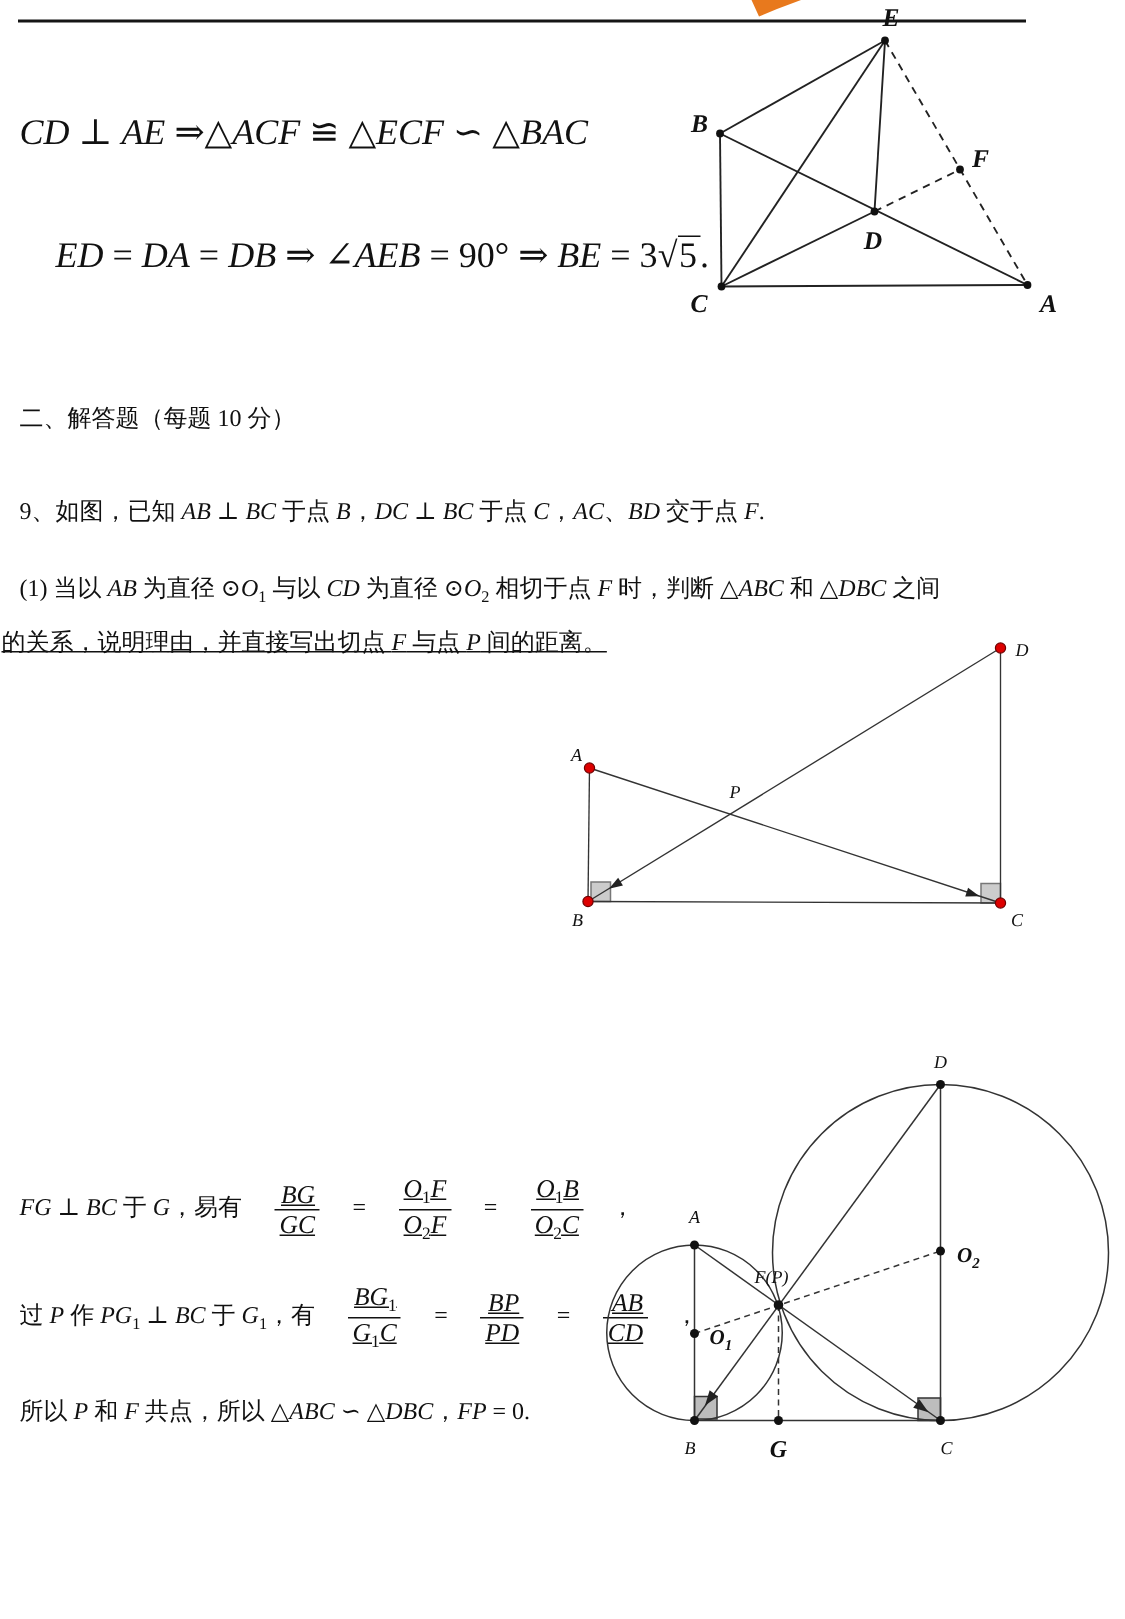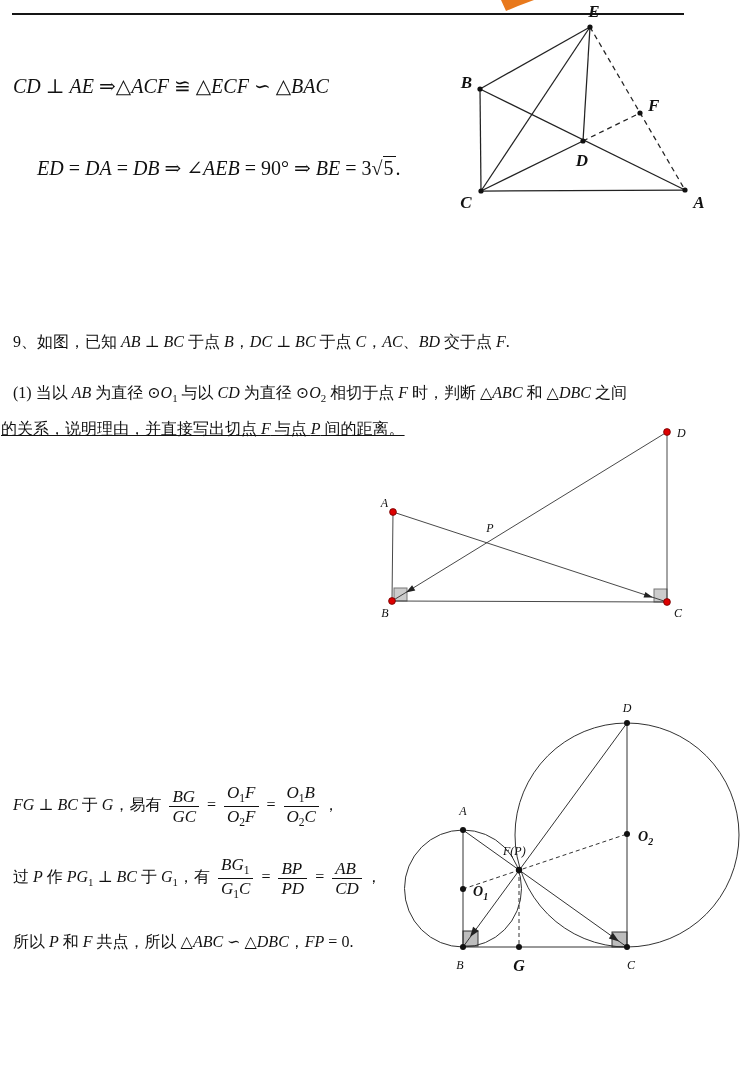--- a/index.html
+++ b/index.html
@@ -1,24 +1,24 @@
 <!DOCTYPE html>
 <html><head>
 <meta charset="utf-8">
 <style>
   html,body{margin:0;padding:0;background:#ffffff;}
   #page{position:relative;width:750px;height:1079px;background:#ffffff;overflow:hidden;
         font-family:"Liberation Serif","DejaVu Serif",serif;color:#111;}
   .line{position:absolute;white-space:nowrap;line-height:1.25;}
   .cn{font-size:16px;}
-  .fm{font-size:20px;text-align:right;}
+  .fm{font-size:24px;text-align:right;}
   .m{font-style:italic;}
   .sb{font-size:68%;vertical-align:-4px;}
-  .frac{display:inline-block;text-align:left;vertical-align:middle;line-height:1.12;
-        margin:0 4px;font-size:17px;}
+  .frac{display:inline-block;text-align:right;vertical-align:middle;line-height:1.12;
+        margin:0 18px;font-size:17px;text-decoration:underline;}
   .frac .num,.frac .den{display:block;padding:0 3px;}
   .frac .den{border-top:1.3px solid #111;}
   .sqrt{white-space:nowrap;}
   .sqrt .rad{border-top:1.3px solid #111;padding:0 2px 0 1px;}
   .rule{position:absolute;left:12px;top:13px;width:672px;height:2px;background:#151515;}
   svg{position:absolute;overflow:visible;}
   svg text{font-family:"Liberation Serif","DejaVu Serif",serif;}
   .figlbl-big{font-size:17px;font-style:italic;font-weight:bold;fill:#111;}
   .figlbl-sm{font-size:12px;font-style:italic;fill:#111;}
   .figlbl-bold{font-size:14px;font-style:italic;font-weight:bold;fill:#111;}
@@ -59,20 +59,21 @@
       <circle cx="685" cy="190" r="2.6"></circle>
     </g>
     <text class="figlbl-big" x="594" y="17" text-anchor="middle">E</text>
     <text class="figlbl-big" x="472" y="88" text-anchor="end">B</text>
     <text class="figlbl-big" x="648" y="111" text-anchor="start">F</text>
     <text class="figlbl-big" x="582" y="166" text-anchor="middle">D</text>
     <text class="figlbl-big" x="466" y="208" text-anchor="middle">C</text>
     <text class="figlbl-big" x="699" y="208" text-anchor="middle">A</text>
   </svg>
 
+  <div class="line cn" style="left:13px;top:270px;"><span>二、解答题（每题 10 分）</span></div>
   <div class="line cn" style="left:13px;top:332px;"><span>9、如图，已知 </span><span class="m">AB</span><span> ⊥ </span><span class="m">BC</span><span> 于点 </span><span class="m">B</span><span>，</span><span class="m">DC</span><span> ⊥ </span><span class="m">BC</span><span> 于点 </span><span class="m">C</span><span>，</span><span class="m">AC</span><span>、</span><span class="m">BD</span><span> 交于点 </span><span class="m">F</span><span>.</span></div>
   <div class="line cn" style="left:13px;top:383px;"><span>(1) 当以 </span><span class="m">AB</span><span> 为直径 ⊙</span><span class="m">O</span><span class="sb">1</span><span> 与以 </span><span class="m">CD</span><span> 为直径 ⊙</span><span class="m">O</span><span class="sb">2</span><span> 相切于点 </span><span class="m">F</span><span> 时，判断 △</span><span class="m">ABC</span><span> 和 △</span><span class="m">DBC</span><span> 之间</span></div>
   <div class="line cn" style="left:1px;top:419px;text-decoration:underline;"><span>的关系，说明理由，并直接写出切点 </span><span class="m">F</span><span> 与点 </span><span class="m">P</span><span> 间的距离。</span></div>
 
   <svg style="left:375px;top:425px;" width="345" height="200" viewBox="375 425 345 200">
     <g fill="#cccccc" stroke="#777" stroke-width="1">
       <rect x="394" y="588" width="13" height="13"></rect>
       <rect x="654" y="589" width="13" height="13"></rect>
     </g>
     <g stroke="#333" stroke-width="0.9" fill="none">

